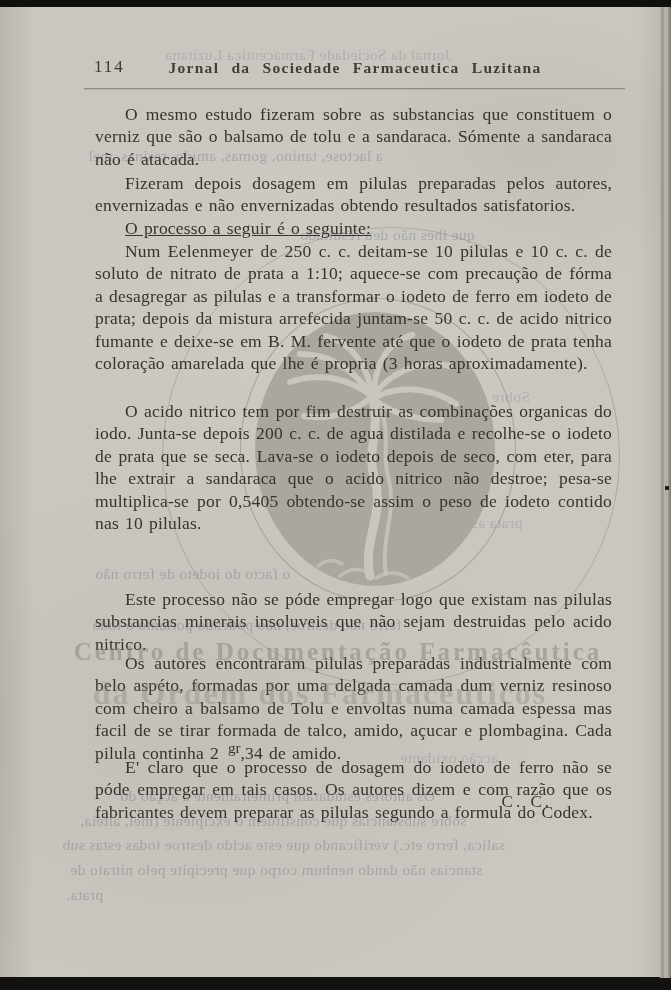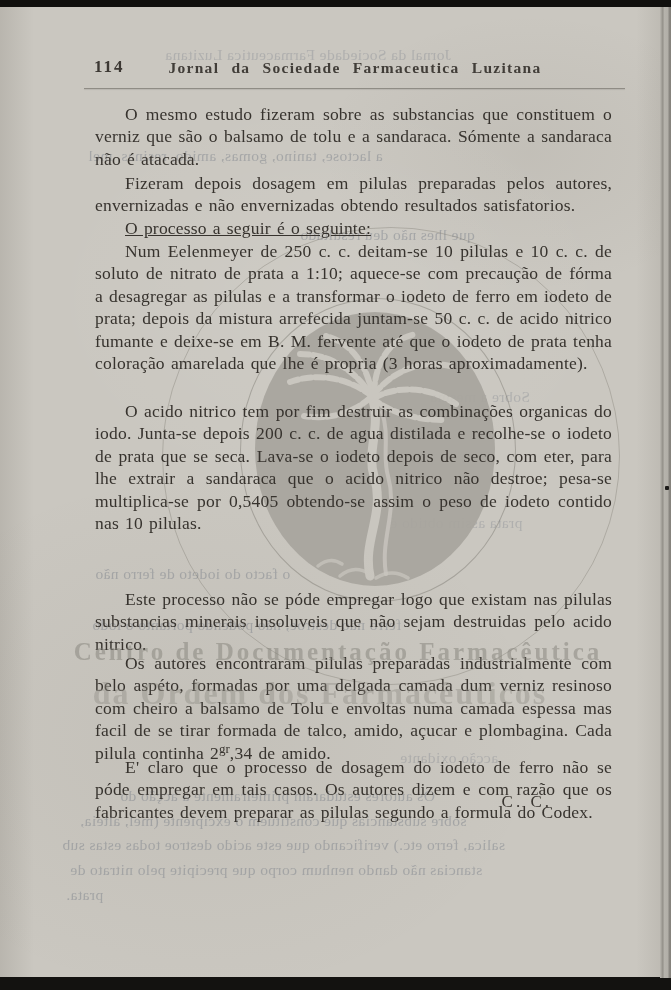--- a/index.html
+++ b/index.html
@@ -15,21 +15,21 @@
            linear-gradient(270deg, rgba(80,74,64,.10), rgba(0,0,0,0) 26px),
            #cac7c0;}
   
   .edge-top{position:absolute;left:0;top:0;width:671px;height:7px;background:#100f0d;}
   .edge-bottom{position:absolute;left:0;top:977px;width:671px;height:13px;background:#131210;}
   .edge-right{position:absolute;left:660px;top:7px;width:11px;height:971px;
       background:linear-gradient(90deg,#bab7b0 0px,#908d86 3px,#b6b3ac 4px,#b2afa8 8px,#8a8781 9px,#84817b 11px);}
   .speck{position:absolute;left:665px;top:486px;width:4px;height:4px;background:#1c1b19;border-radius:1px;}
 
   
-  .page-number{position:absolute;left:94px;top:57px;font-size:17px;font-weight:bold;
+  .page-number{position:absolute;left:94px;top:57px;font-size:17px;font-weight:normal;
       letter-spacing:2px;color:#3c3833;}
   .journal-title{position:absolute;left:85px;top:59px;width:540px;text-align:center;
       font-size:15.5px;font-weight:bold;letter-spacing:1.3px;word-spacing:7px;color:#413d38;}
   .header-rule{position:absolute;left:84px;top:88px;width:541px;height:1px;background:#8f8c85;
       box-shadow:0 1px 1px rgba(0,0,0,.10);}
 
   
   .stamp{position:absolute;left:248px;top:308px;width:258px;height:282px;opacity:.92;}
   .ring-inner{position:absolute;left:240px;top:298px;width:274px;height:302px;border-radius:50%;
       border:1px solid rgba(105,102,94,.38);}
@@ -38,21 +38,21 @@
 
   
   .bleed{position:absolute;white-space:nowrap;transform:scaleX(-1);
       font-size:15.5px;color:rgba(100,108,122,.36);letter-spacing:.4px;}
   .bleed.light{color:rgba(100,108,122,.26);}
 
   
   .para{position:absolute;left:95px;width:517px;margin:0;
       font-size:17.5px;line-height:22.4px;color:#37332e;text-align:justify;
       text-indent:30px;letter-spacing:.2px;word-spacing:1.5px;}
-  .para sup{font-size:13px;line-height:0;vertical-align:6px;letter-spacing:0;}
+  .para sup{font-size:15px;line-height:0;vertical-align:6px;letter-spacing:0;margin-left:9px;}
   .signature{position:absolute;left:95px;top:792px;width:517px;text-align:right;
       padding-right:60px;box-sizing:border-box;font-size:17px;letter-spacing:3px;color:#3a3631;}
 
   
   .wm{position:absolute;font-weight:bold;pointer-events:none;}
   .wm1{left:24px;top:631px;width:628px;text-align:center;font-size:25px;
       letter-spacing:3px;color:rgba(132,129,121,.50);margin-top:7px;}
   .wm2{left:80px;top:675px;width:480px;text-align:center;font-size:32px;
       letter-spacing:2px;color:rgba(140,137,129,.40);}
 </style>

